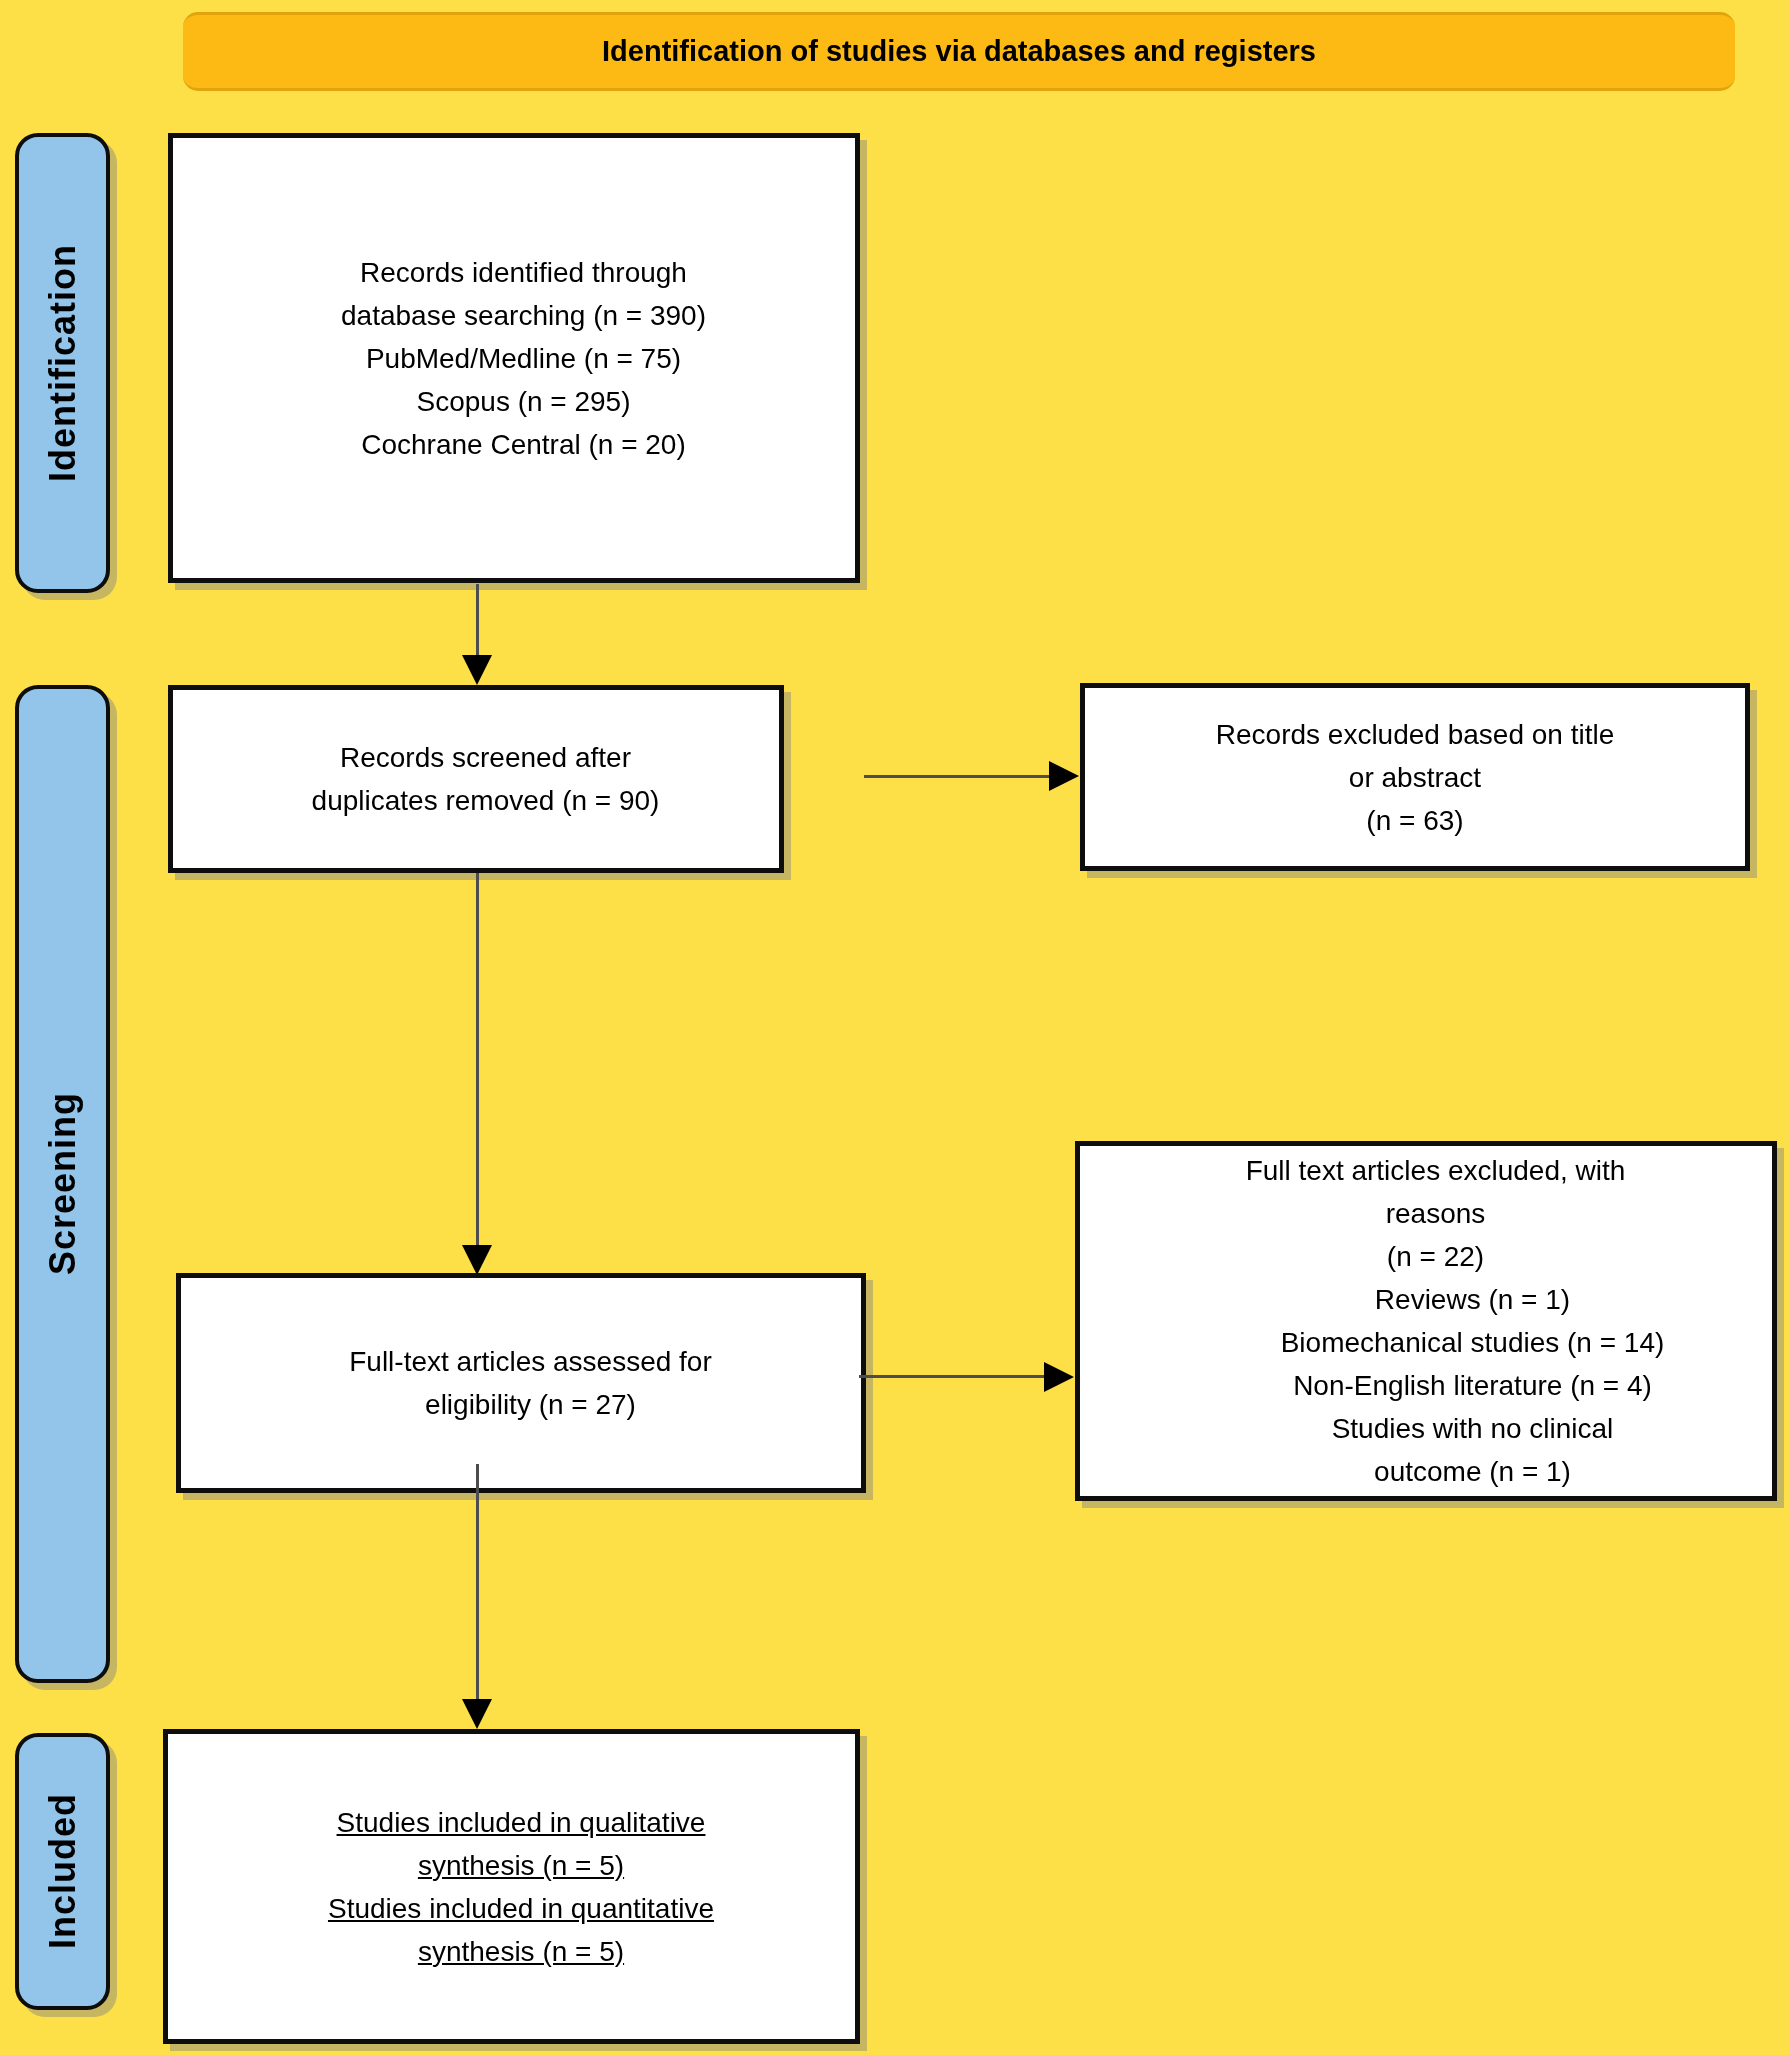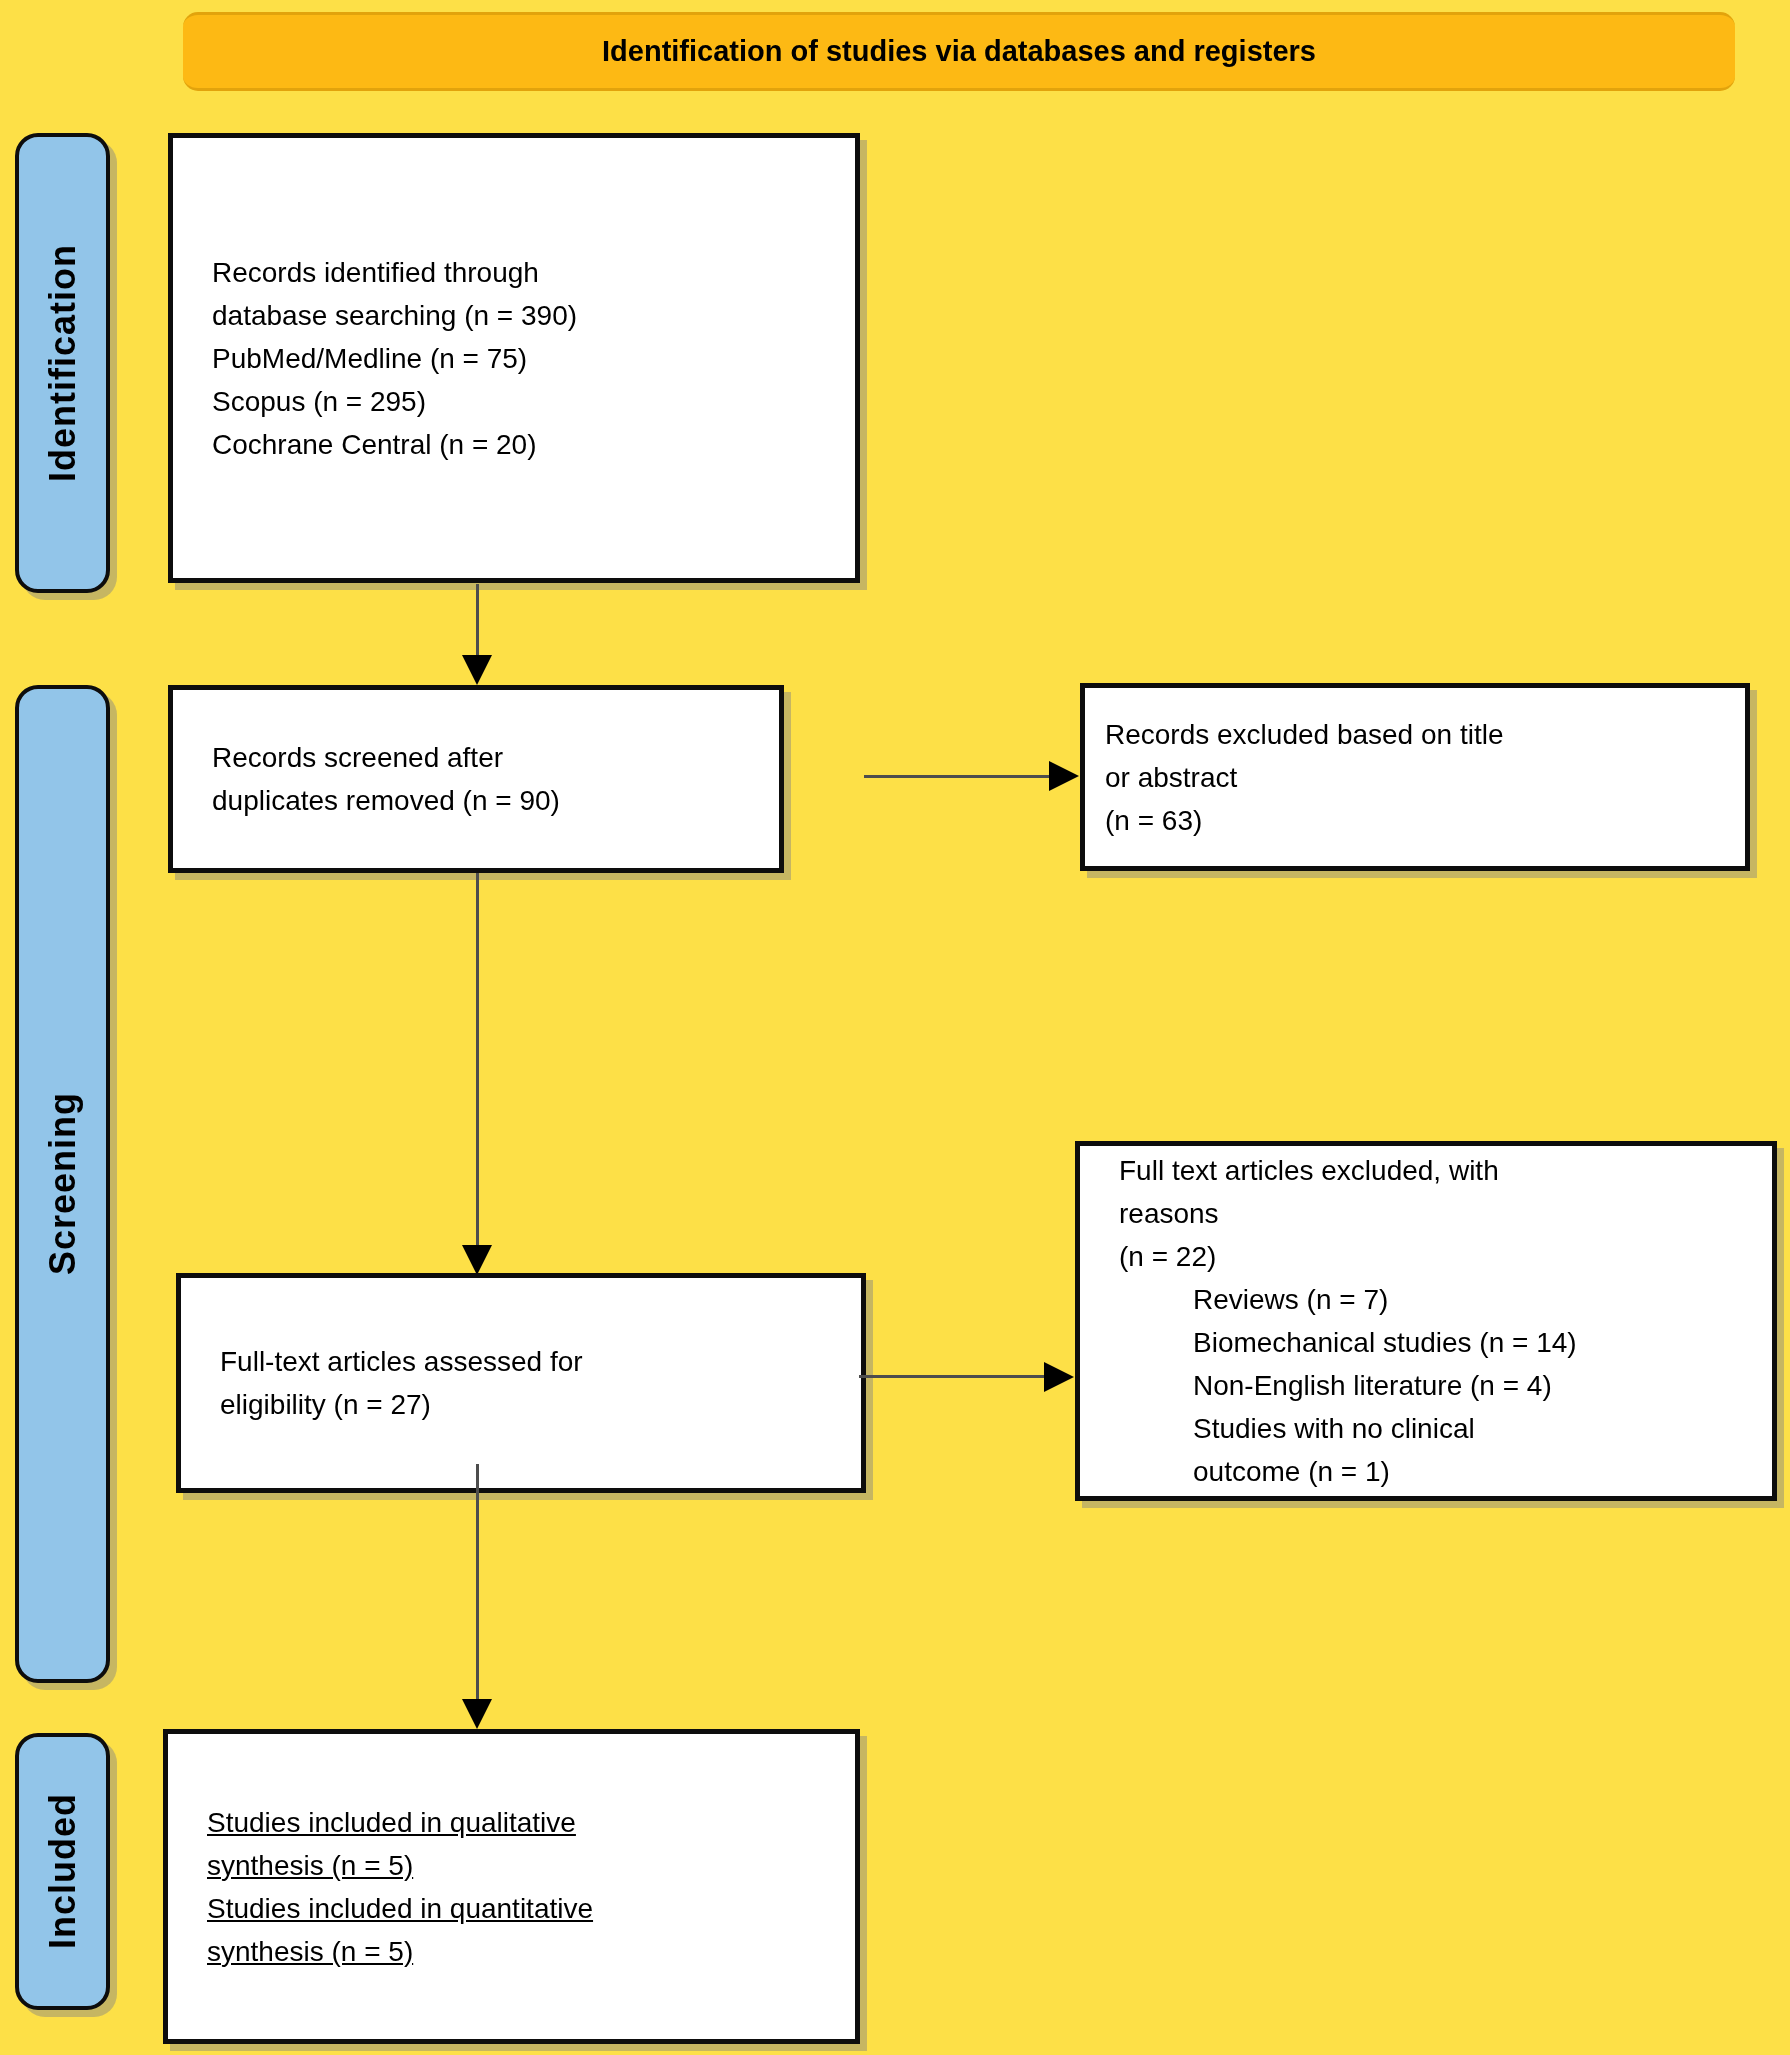--- a/index.html
+++ b/index.html
@@ -46,20 +46,21 @@
   
   .fbox {
     position: absolute;
     background: #ffffff;
     border: 5px solid #0d0d0d;
     box-shadow: 7px 7px 0 rgba(130,130,130,0.45);
     display: flex; flex-direction: column; justify-content: center;
     padding: 15px 20px 15px 39px;
     font-size: 28px; line-height: 43px;
     box-sizing: border-box;
+    align-items: center;
   }
   .fbox span { display: block; white-space: nowrap; }
   .indent { padding-left: 74px; }
   .spacer-line { height: 43px; }
 
   
   .vline { position: absolute; width: 3px; background: #4d4d4d; }
   .hline { position: absolute; height: 3px; background: #4d4d4d; }
   .head-down {
     position: absolute; width: 0; height: 0;
@@ -127,21 +128,21 @@
   </div>
 
   <div class="hline" style="left:859px; top:1375px; width:188px;"></div>
   <div class="head-right" style="left:1044px; top:1362px;"></div>
 
   <div class="fbox" style="left:1075px; top:1141px; width:702px; height:360px;">
     <span>Full text articles excluded, with</span>
     <span>reasons</span>
     <span>(n = 22)</span>
     <span class="spacer-line"></span>
-    <span class="indent">Reviews (n = 7)</span>
+    <span class="indent">Reviews (n = 1)</span>
     <span class="indent">Biomechanical studies (n = 14)</span>
     <span class="indent">Non-English literature (n = 4)</span>
     <span class="indent">Studies with no clinical</span>
     <span class="indent">outcome (n = 1)</span>
   </div>
 
   <div class="vline" style="left:476px; top:1464px; height:238px;"></div>
   <div class="head-down" style="left:462px; top:1699px;"></div>
 
   <div class="fbox" style="left:163px; top:1729px; width:697px; height:315px;text-decoration:underline;">

